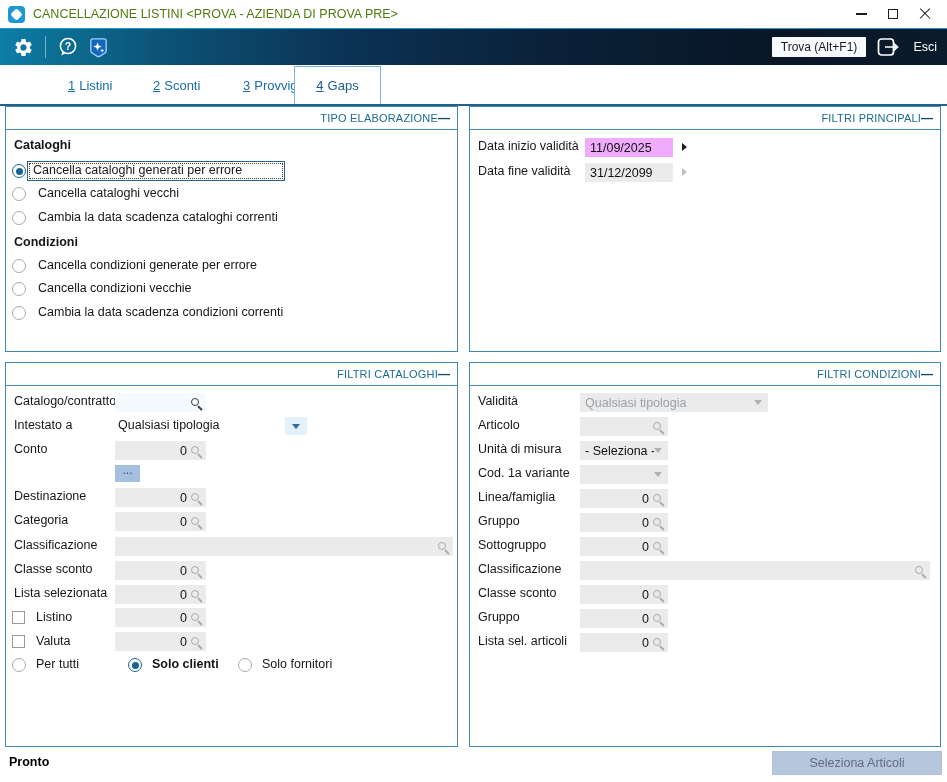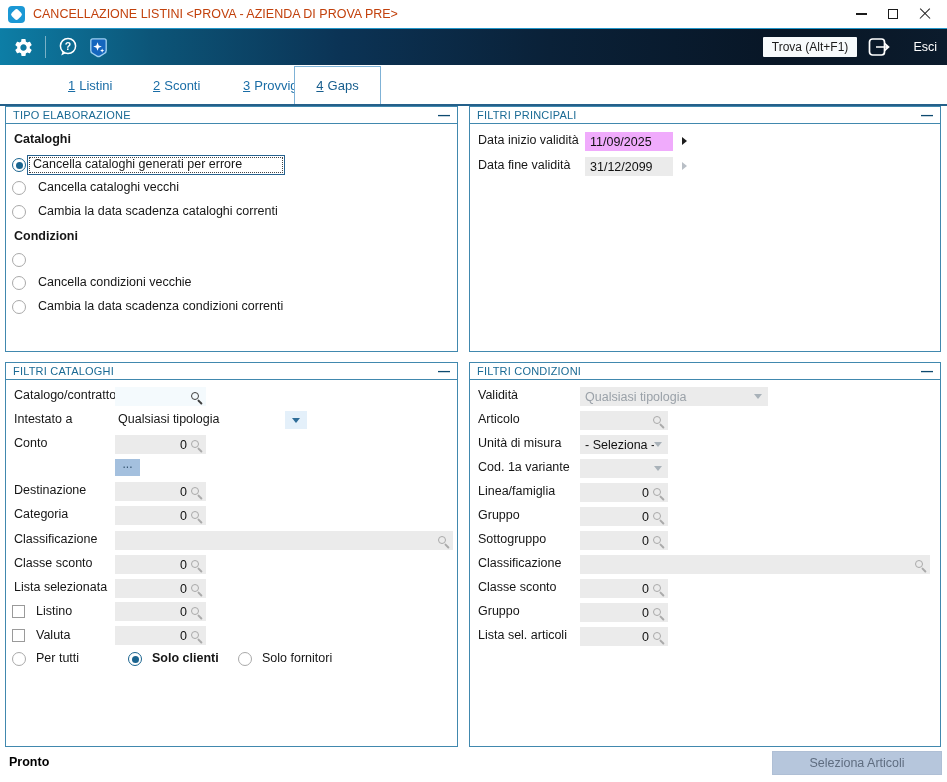--- a/index.html
+++ b/index.html
@@ -3,47 +3,47 @@
 <meta charset="utf-8">
 <style>
   html,body{margin:0;padding:0;background:#e8e8e8;}
   *{box-sizing:border-box;}
   .window{position:relative;width:947px;height:782px;background:#fff;font-family:"Liberation Sans",sans-serif;overflow:hidden;}
 
   
   .titlebar{position:absolute;left:0;top:0;width:947px;height:28px;background:#fff;display:flex;align-items:center;}
   .app-icon{width:17px;height:17px;background:#1b98d5;border-radius:4px;margin-left:8px;position:relative;flex:0 0 17px;}
   .app-icon-inner{position:absolute;left:4px;top:4px;width:9px;height:9px;background:#fff;border-radius:2.5px;transform:rotate(45deg);}
-  .title{margin-left:8px;font-size:12.5px;color:#c2410c;white-space:nowrap;}
+  .title{margin-left:8px;font-size:12.5px;color:#4d7c0f;white-space:nowrap;}
   .win-ctls{margin-left:auto;display:flex;margin-right:6px;}
   .win-ctl{width:32px;height:26px;display:flex;align-items:center;justify-content:center;position:relative;}
   .min-bar{width:11px;height:1.4px;background:#1b1b1b;}
   .max-sq{width:10px;height:10px;border:1.2px solid #1b1b1b;}
   .x-bar{position:absolute;width:14px;height:1.4px;background:#1b1b1b;left:9px;top:12px;}
   .x-bar.a{transform:rotate(45deg);} .x-bar.b{transform:rotate(-45deg);}
 
   
   .toolbar{position:absolute;left:0;top:28px;width:947px;height:37px;
     background:linear-gradient(90deg,#0d7ea6 0%,#0c5578 16%,#0b3355 36%,#0a2138 58%,#081626 82%,#0b1b2c 100%);
     border-top:1px solid #2196c9;display:flex;align-items:center;padding:0 8px;}
   .tool-btn{width:30px;height:30px;display:flex;align-items:center;justify-content:center;}
   .tb-divider{width:1px;height:22px;background:rgba(255,255,255,.45);margin:0 7px;}
   .tb-right{margin-left:auto;display:flex;align-items:center;}
   .trova-btn{background:#f7fafc;color:#1c1c1c;font-size:12px;padding:3px 9px;border-radius:1px;}
-  .esci-btn{display:flex;align-items:center;gap:22px;color:#fff;font-size:12.5px;margin-left:10px;margin-right:2px;}
+  .esci-btn{display:flex;align-items:center;gap:13px;color:#fff;font-size:12.5px;margin-left:10px;margin-right:2px;}
 
   
   .tabbar{position:absolute;left:0;top:65px;width:947px;height:41px;background:#fff;border-bottom:2px solid #24608a;}
   .tab{position:absolute;top:13px;font-size:13px;color:#1a6da6;white-space:nowrap;margin-left:40px;}
   .tab-num{text-decoration:underline;margin-right:4px;}
   .active-tab{position:absolute;left:294px;top:1px;width:87px;height:38px;background:#fff;border:1px solid #7fb2d6;border-bottom:none;display:flex;align-items:center;justify-content:center;font-size:13px;color:#175e8e;}
 
   
   .panel{position:absolute;border:1px solid #4188ae;background:#fff;}
-  .panel-header{height:17px;border-bottom:1px solid #4188ae;display:flex;align-items:center;padding:8px 7px;}
+  .panel-header{height:23px;border-bottom:1px solid #4188ae;display:flex;align-items:center;padding:8px 7px;text-align:right;}
   .panel-title{font-size:11px;color:#1a6a94;flex:1;letter-spacing:.2px;}
   .panel-collapse{color:#0d4a70;font-size:12px;font-weight:bold;line-height:9px;}
   .panel-body{position:relative;height:calc(100% - 18px);}
 
   .lbl{position:absolute;font-size:12.5px;color:#161616;white-space:nowrap;}
   .bold{font-weight:bold;}
 
   .field{position:absolute;height:19px;display:flex;align-items:center;background:#ebebeb;}
   .field.editable{background:#f4fafd;}
   .field.dateblue{background:#f0abfc;}
@@ -157,20 +157,21 @@
 
       <span class="radio" style="left:6px;top:57px"></span>
       <span class="lbl" style="left:32px;top:56px">Cancella cataloghi vecchi</span>
 
       <span class="radio" style="left:6px;top:81px"></span>
       <span class="lbl" style="left:32px;top:80px">Cambia la data scadenza cataloghi correnti</span>
 
       <span class="lbl bold" style="left:8px;top:105px">Condizioni</span>
 
       <span class="radio" style="left:6px;top:129px"></span>
+      <span class="lbl" style="left:32px;top:128px">Cancella condizioni generate per errore</span>
 
       <span class="radio" style="left:6px;top:152px"></span>
       <span class="lbl" style="left:32px;top:151px">Cancella condizioni vecchie</span>
 
       <span class="radio" style="left:6px;top:176px"></span>
       <span class="lbl" style="left:32px;top:175px">Cambia la data scadenza condizioni correnti</span>
     </div>
   </div>
 
   <div class="panel" style="left:469px;top:106px;width:472px;height:246px">

